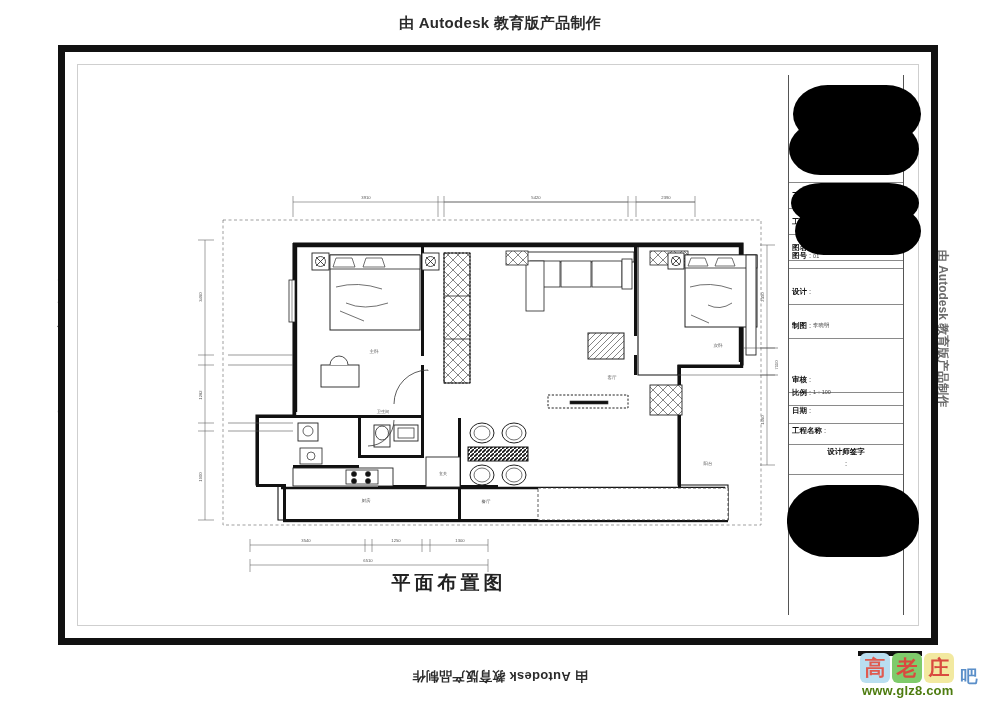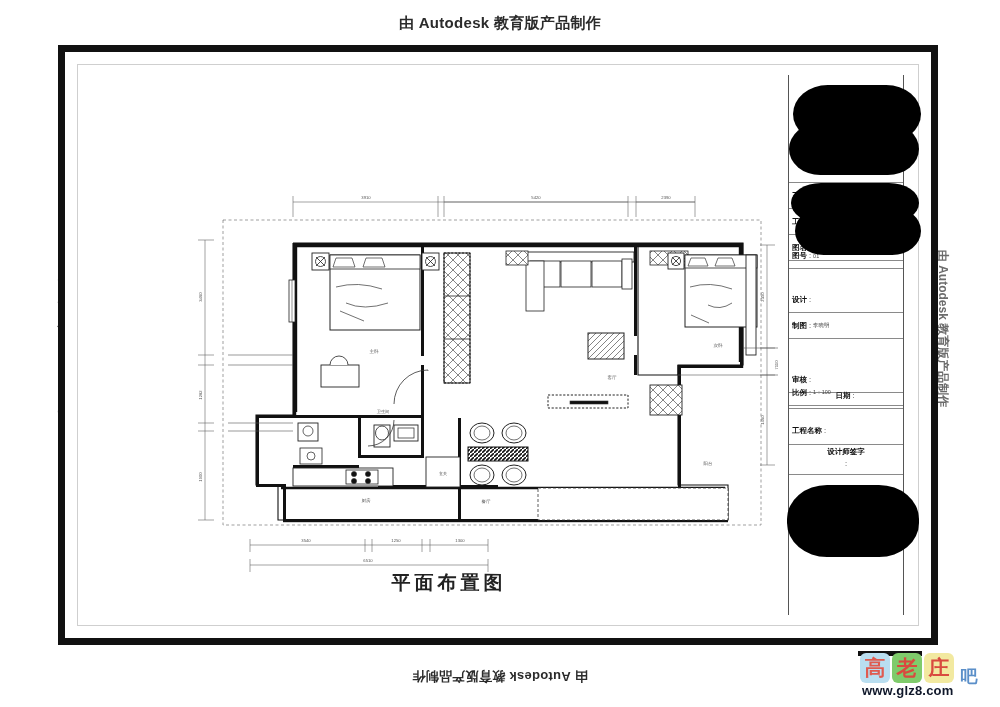--- a/index.html
+++ b/index.html
@@ -46,21 +46,21 @@
   
   #site-wm{position:absolute;right:8px;bottom:4px;width:134px;height:52px;}
   .wm-char{position:absolute;top:2px;width:30px;height:30px;border-radius:6px;
            font-size:21px;font-weight:bold;line-height:30px;text-align:center;
            font-family:"DejaVu Sans",sans-serif;}
   #wmc1{left:2px;background:#b9def0;color:#e05a4f;}
   #wmc2{left:34px;background:#7fcb6b;color:#d94a3f;}
   #wmc3{left:66px;background:#f2e9a0;color:#d94a3f;}
   #wmc4{left:96px;background:transparent;color:#5b8fc9;font-size:17px;top:10px;}
   #wm-url{position:absolute;left:4px;top:32px;font-size:13px;font-weight:bold;
-          color:#0f172a;letter-spacing:.2px;}
+          color:#4d7c0f;letter-spacing:.2px;}
   #wm-bar{position:absolute;left:0;top:0;width:64px;height:5px;background:#111;}
 </style>
 </head>
 <body>
 
 <div class="wm" id="wm-top">由 Autodesk 教育版产品制作</div>
 <div class="wm" id="wm-bottom">由 Autodesk 教育版产品制作</div>
 <div class="wm" id="wm-left">由 Autodesk 教育版产品制作</div>
 <div class="wm" id="wm-right">由 Autodesk 教育版产品制作</div>
 
@@ -367,21 +367,21 @@
         <span class="tb-colon">:</span>
         <span class="tb-val">平面布置图</span>
       </div>
 
       <div class="tb-row" style="top:168px;height:26px;">
         <span class="tb-label">图号</span>
         <span class="tb-colon">:</span>
         <span class="tb-val">01</span>
       </div>
 
-      <div class="tb-row" style="top:212px;height:26px;">
+      <div class="tb-row" style="top:204px;height:26px;">
         <span class="tb-label">设计</span>
         <span class="tb-colon">:</span>
         <span class="tb-val"></span>
       </div>
 
       <div class="tb-row" style="top:238px;height:26px;text-align:center;">
         <span class="tb-label">制图</span>
         <span class="tb-colon">:</span>
         <span class="tb-val">李晓明</span>
       </div>
@@ -391,21 +391,21 @@
         <span class="tb-colon">:</span>
         <span class="tb-val"></span>
       </div>
 
       <div class="tb-row" style="top:305px;height:26px;">
         <span class="tb-label">比例</span>
         <span class="tb-colon">:</span>
         <span class="tb-val">1：100</span>
       </div>
 
-      <div class="tb-row" style="top:308px;height:26px;justify-content:center;">
+      <div class="tb-row" style="top:323px;height:26px;">
         <span class="tb-label">日期</span>
         <span class="tb-colon">:</span>
         <span class="tb-val"></span>
       </div>
 
       <div class="tb-row" style="top:342px;height:28px;">
         <span class="tb-label">工程名称</span>
         <span class="tb-colon">:</span>
         <span class="tb-val"></span>
       </div>

